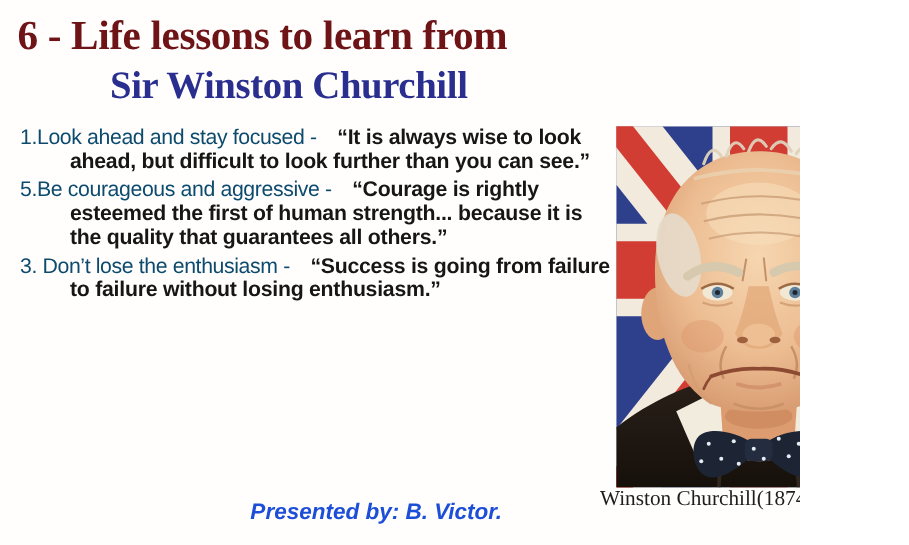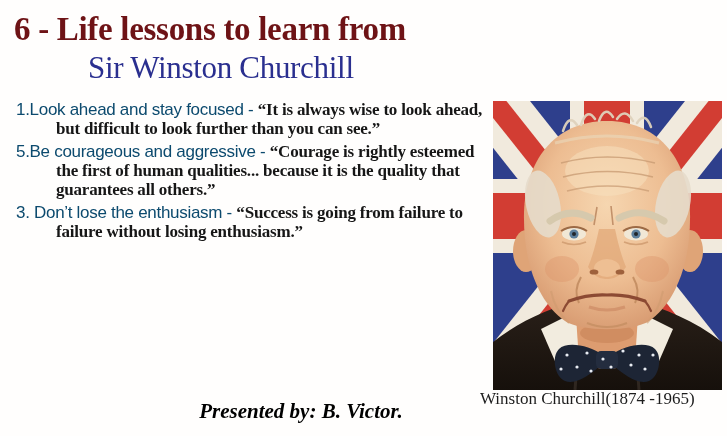--- a/index.html
+++ b/index.html
@@ -1,70 +1,70 @@
 <!DOCTYPE html>
 <html><head>
 <meta charset="utf-8">
 <style>
   html,body { margin:0; padding:0; background:#ffffff; }
   .slide {
-    position:relative; width:727px; height:436px;
+    position:relative; width:640px; height:436px;
     background:#fffefd; overflow:hidden;
     font-family:"Liberation Serif", serif;
   }
   .title1 {
     position:absolute; left:14px; top:12px;
     font-family:"Liberation Serif", serif; font-weight:bold;
     font-size:33px; line-height:34px; color:#6e1316; letter-spacing:-0.3px;
     white-space:nowrap;
   }
   .title2 {
     position:absolute; left:88px; top:52px;
-    font-family:"Liberation Serif", serif; font-weight:normal;
+    font-family:"Liberation Serif", serif; font-weight:bold;
     font-size:31px; line-height:32px; color:#2a2f8f; letter-spacing:-0.3px;
     white-space:nowrap;
   }
   .lessons { position:absolute; left:16px; top:100px; width:476px; }
   .lesson {
     padding-left:40px; text-indent:-40px;
     line-height:19px; margin-bottom:4px; font-size:17px;
   }
   .lesson .heading {
     font-family:"Liberation Sans", sans-serif;
     color:#0c4a6e; letter-spacing:-0.3px;
   }
   .lesson .quote {
-    font-family:Liberation Serif, serif; font-weight:bold;
-    color:#161616; letter-spacing:-0.2px;
+    font-family:Liberation Sans, sans-serif; font-weight:bold;
+    color:#161616; letter-spacing:-0.2px;margin-left:12px;
   }
   .portrait-box { position:absolute; left:493px; top:101px; width:229px; height:289px; }
   .portrait-box svg { display:block; width:229px; height:289px; }
   .caption {
     position:absolute; left:480px; top:389px; width:247px;
     text-align:left; font-family:"Liberation Serif", serif;
     font-size:17px; color:#1d1d1d; white-space:nowrap;
   }
   .credit {
     position:absolute; left:140px; top:399px; width:322px;
-    text-align:center; font-family:Liberation Serif, serif;
-    font-style:italic; font-weight:bold; font-size:21px; color:#000000;
+    text-align:center; font-family:Liberation Sans, sans-serif;
+    font-style:italic; font-weight:bold; font-size:18px; color:#1d4ed8;
     white-space:nowrap;
   }
 </style>
 </head>
 <body>
 
 <div class="slide">
 
   <div class="title1">6 - Life lessons to learn from</div>
   <div class="title2">Sir Winston Churchill</div>
 
   <div class="lessons">
     <div class="lesson"><span class="heading">1.Look ahead and stay focused - </span><span class="quote">“It is always wise to look ahead, but difficult to look further than you can see.”</span></div>
-    <div class="lesson"><span class="heading">5.Be courageous and aggressive - </span><span class="quote">“Courage is rightly esteemed the first of human qualities... because it is the quality that guarantees all others.”</span></div>
+    <div class="lesson"><span class="heading">5.Be courageous and aggressive - </span><span class="quote">“Courage is rightly esteemed the first of human strength... because it is the quality that guarantees all others.”</span></div>
     <div class="lesson"><span class="heading">3. Don’t lose the enthusiasm - </span><span class="quote">“Success is going from failure to failure without losing enthusiasm.”</span></div>
   </div>
 
   <div class="portrait-box">
     <svg viewBox="0 0 229 289" preserveAspectRatio="none">
       <defs>
         <radialGradient id="skin" cx="50%" cy="40%" r="68%">
           <stop offset="0%" stop-color="#f6d6b0"></stop>
           <stop offset="55%" stop-color="#edbd92"></stop>
           <stop offset="100%" stop-color="#d3936a"></stop>

